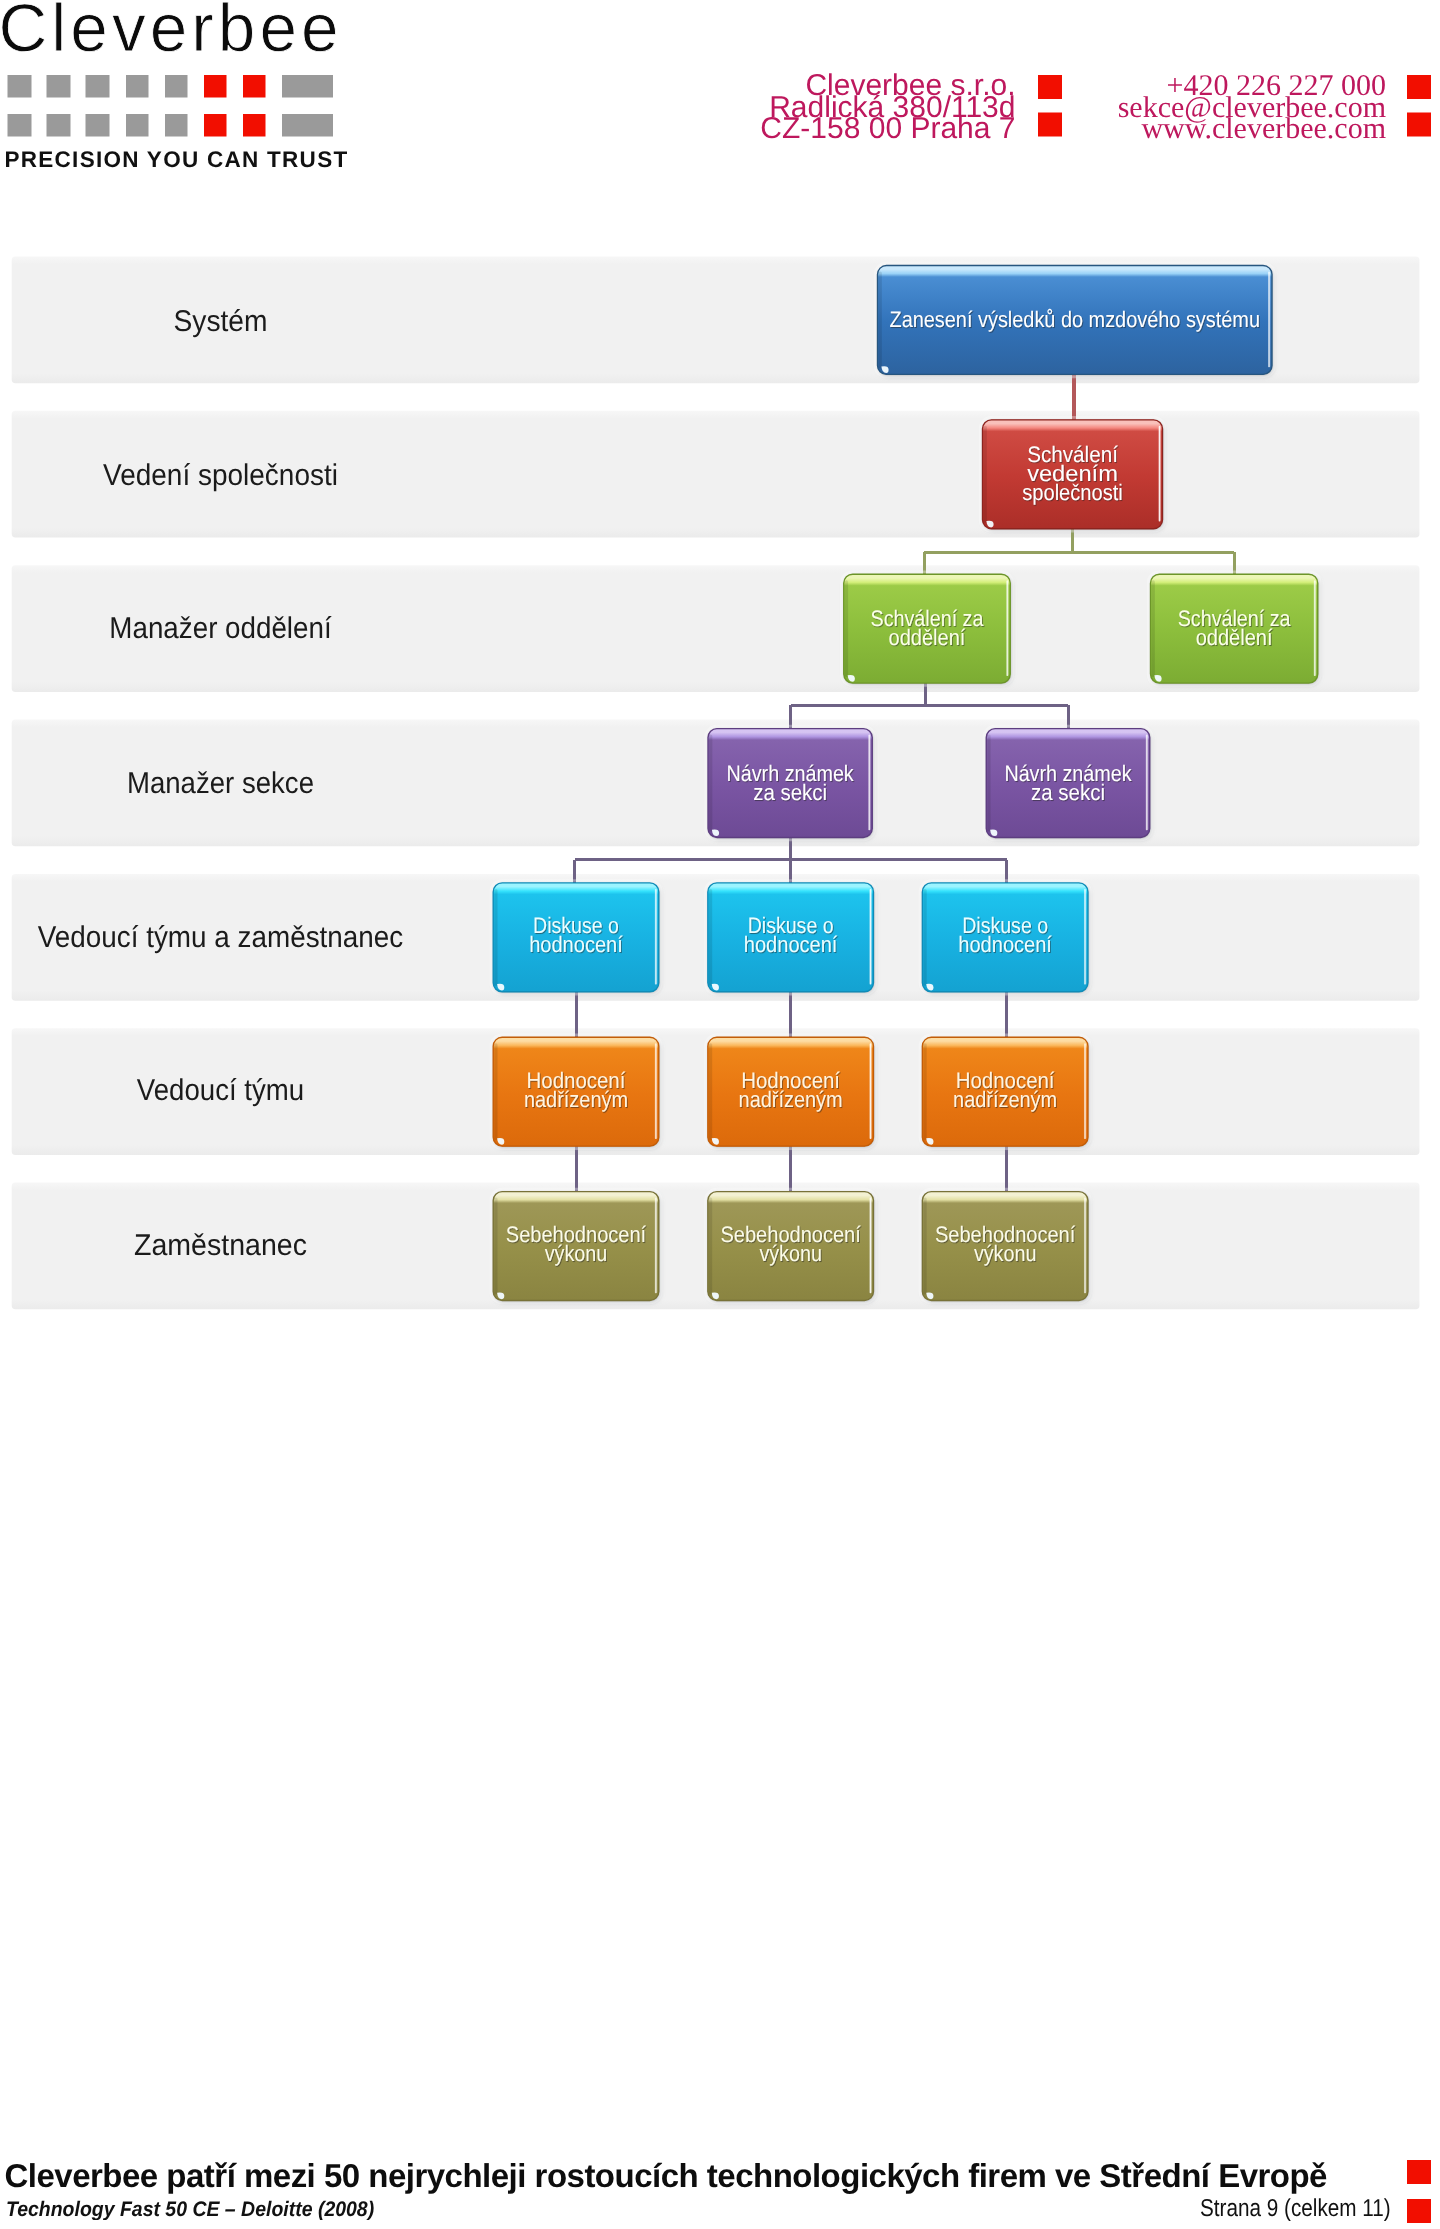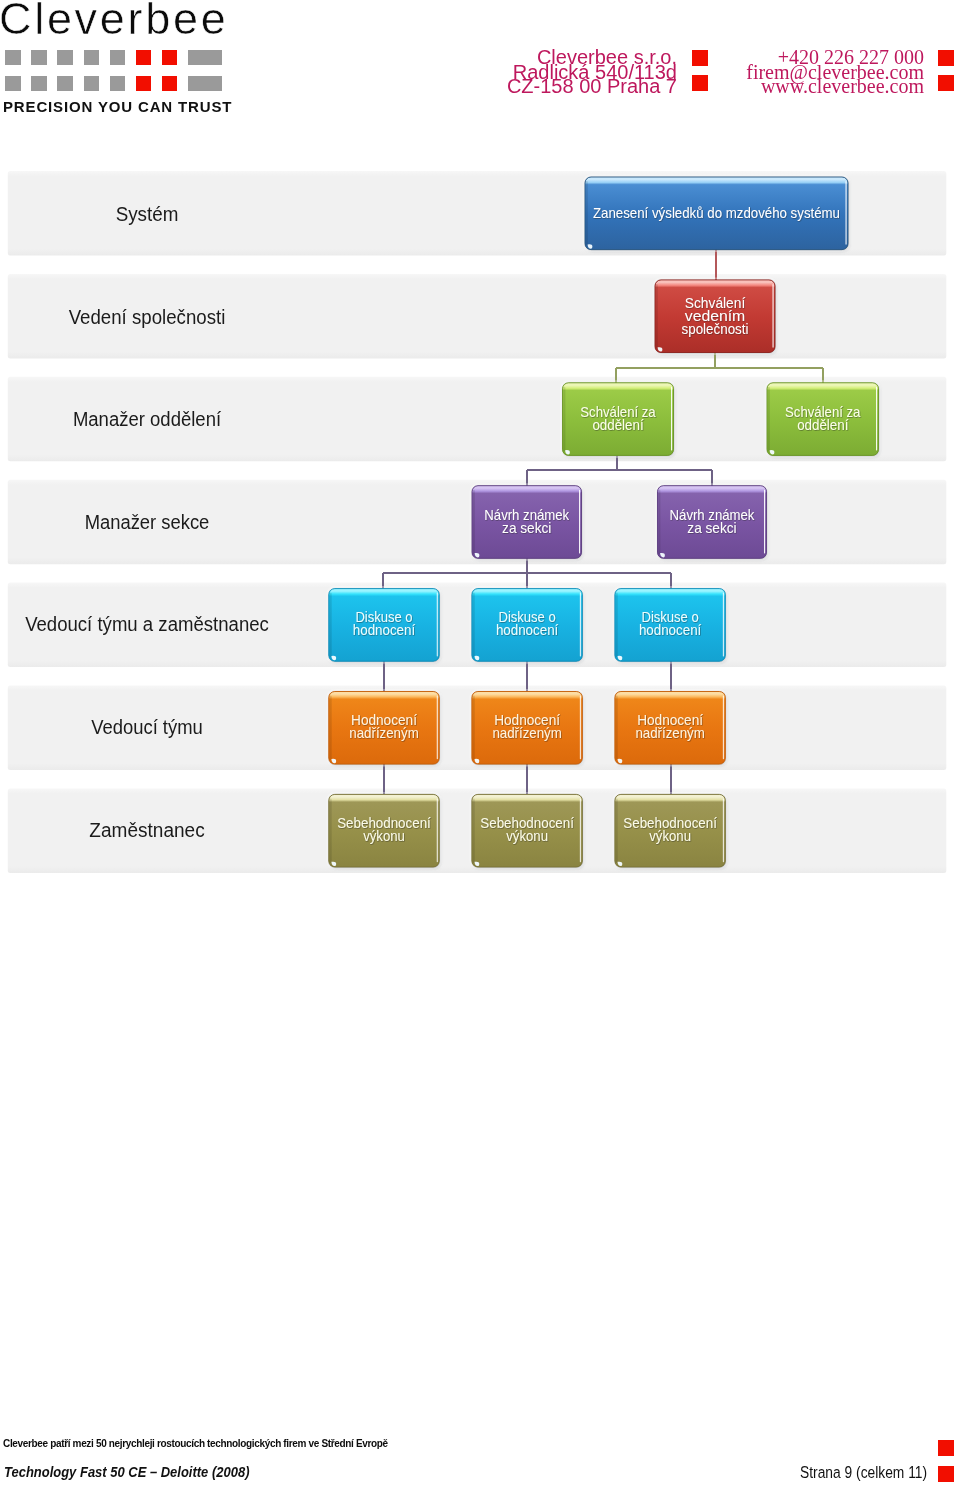--- a/index.html
+++ b/index.html
@@ -20,21 +20,21 @@
 
   .contact-block{position:absolute;text-align:right;font-size:20px;line-height:14.8px;color:#be185d;}
   #addr-block{right:283px;top:49.8px;}
   #tel-block{right:36px;top:49.8px;font-family:Liberation Serif, serif;}
   .csq{position:absolute;width:16px;height:16px;background:#f20e00;}
 
   
   #figure-caption{position:absolute;left:2px;top:924px;font-size:17.8px;color:#151515;letter-spacing:-0.25px;}
 
   
-  #footer-line1{position:absolute;left:3px;top:1438px;font-size:10px;font-weight:700;color:#0d0d0d;letter-spacing:-0.34px;}
+  #footer-line1{position:absolute;left:3px;top:1438px;font-size:22px;font-weight:700;color:#0d0d0d;letter-spacing:-0.34px;}
   #footer-line2{position:absolute;left:4px;top:1464px;font-size:14px;font-style:italic;font-weight:700;color:#111;transform:scaleX(0.927);transform-origin:left center;white-space:nowrap;}
   #footer-page{position:absolute;left:800px;top:1463px;font-size:16.3px;color:#111;transform:scaleX(0.848);transform-origin:left center;white-space:nowrap;}
   .fsq{position:absolute;width:16px;height:16px;background:#f20e00;left:938px;}
 </style>
 </head>
 <body>
 
 <div class="page">
 
   <div>
@@ -54,26 +54,26 @@
         <div class="lsq" style="left: 83.55px; top: 26px;"></div>
         <div class="lsq" style="left: 109.65px; top: 26px;"></div>
         <div class="lsq red" style="left: 135.75px; top: 26px;"></div>
         <div class="lsq red" style="left: 161.85px; top: 26px;"></div>
         <div class="lsq wide" style="left: 187.95px; top: 26px;"></div>
       </div>
     <div id="logo-tagline">PRECISION YOU CAN TRUST</div>
 
     <div class="contact-block" id="addr-block">
       <div>Cleverbee s.r.o.</div>
-      <div>Radlická 540/113d</div>
+      <div>Radlická 380/113d</div>
       <div>CZ-158 00 Praha 7</div>
     </div>
     <div class="contact-block" id="tel-block">
       <div>+420 226 227 000</div>
-      <div>firem@cleverbee.com</div>
+      <div>sekce@cleverbee.com</div>
       <div>www.cleverbee.com</div>
     </div>
     <div class="csq" style="left:692px;top:50px"></div>
     <div class="csq" style="left:692px;top:75px"></div>
     <div class="csq" style="left:938px;top:50px"></div>
     <div class="csq" style="left:938px;top:75px"></div>
   </div>
 
   <svg id="diagram" style="position:absolute;left:0px;top:0px;" width="960" height="900" viewBox="0 0 960 900">
       <defs>

